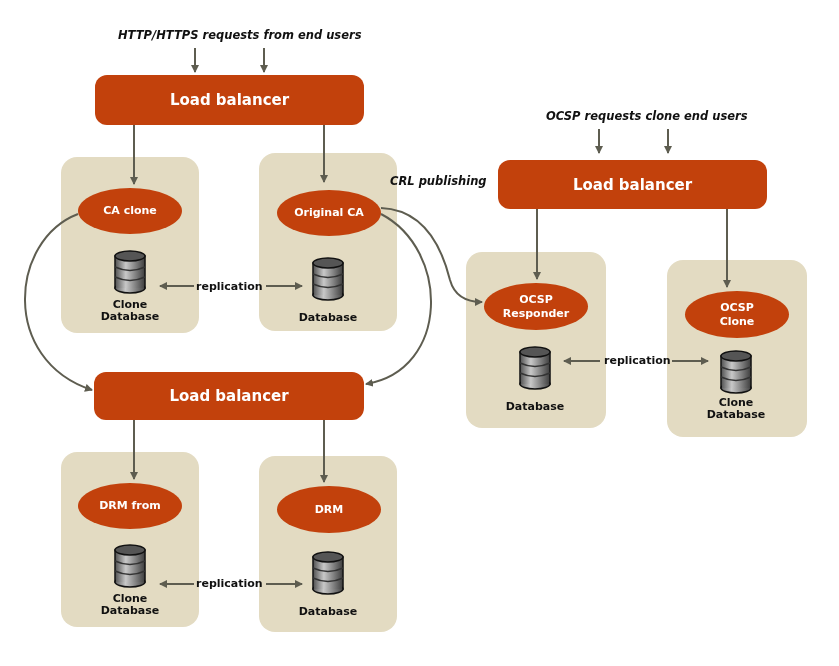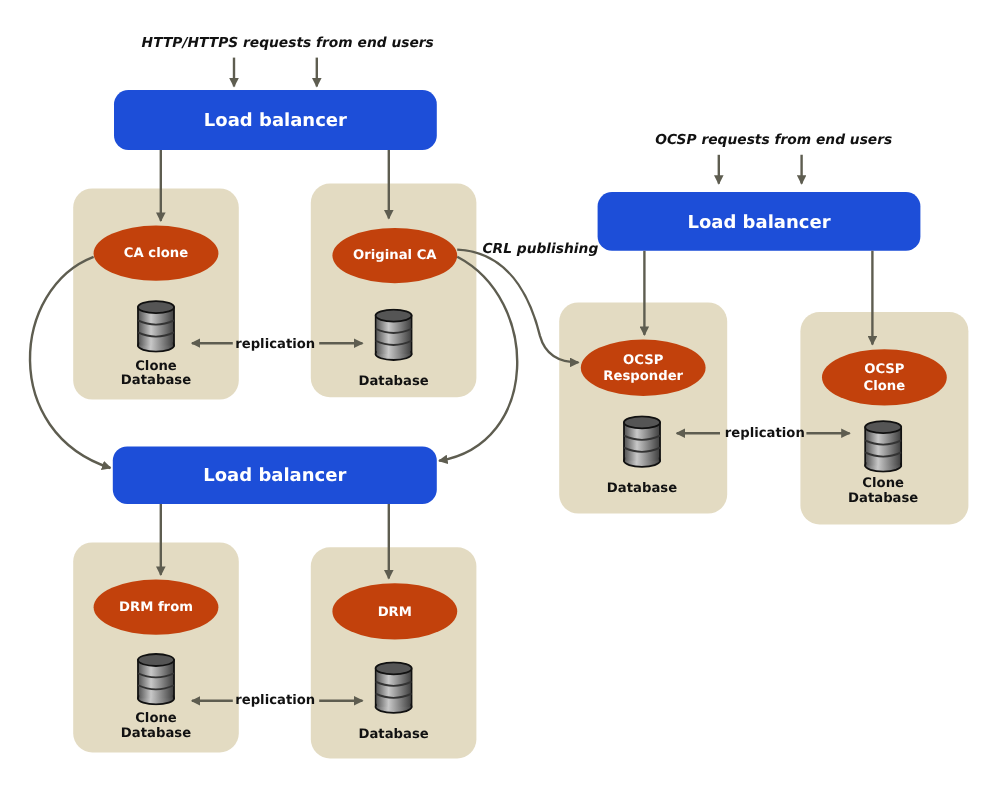--- a/index.html
+++ b/index.html
@@ -1,19 +1,19 @@
 <!DOCTYPE html>
 <html><head>
 <meta charset="utf-8">
 <style>
   html, body { margin: 0; padding: 0; background: #ffffff; }
   body { width: 839px; height: 666px; position: relative; overflow: hidden;
          font-family: "DejaVu Sans", sans-serif; }
   .panel { position: absolute; background: #e3dbc2; border-radius: 16px; }
-  .lb { position: absolute; background: #1d4ed8; border-radius: 12px; color: #fff;
+  .lb { position: absolute; background: #c2410c; border-radius: 12px; color: #fff;
         font-weight: bold; font-size: 15px; display: flex; align-items: center; justify-content: center; }
   .ell { position: absolute; background: #c2410c; border-radius: 50%; color: #fff;
          font-weight: bold; font-size: 11px; display: flex; align-items: center; justify-content: center;
          text-align: center; line-height: 14px; white-space: pre-line; }
   .lbl { position: absolute; color: #111; font-weight: bold; font-size: 11px; text-align: center;
          line-height: 12px; white-space: pre-line; }
   .top-lbl { position: absolute; color: #111; font-weight: bold; font-size: 11.5px; white-space: nowrap; font-style: italic; }
   .db { position: absolute; width: 32px; height: 44px; }
   svg.overlay { position: absolute; left: 0; top: 0; pointer-events: none; }
 </style>
@@ -21,21 +21,21 @@
 <body>
 
 <div class="panel" style="left:61px;top:157px;width:138px;height:176px;"></div>
 <div class="panel" style="left:259px;top:153px;width:138px;height:178px;"></div>
 <div class="panel" style="left:466px;top:252px;width:140px;height:176px;"></div>
 <div class="panel" style="left:667px;top:260px;width:140px;height:177px;"></div>
 <div class="panel" style="left:61px;top:452px;width:138px;height:175px;"></div>
 <div class="panel" style="left:259px;top:456px;width:138px;height:176px;"></div>
 
 <div class="top-lbl" style="left:118px;top:28px;">HTTP/HTTPS requests from end users</div>
-<div class="top-lbl" style="left:546px;top:109px;">OCSP requests from end users</div>
+<div class="top-lbl" style="left:546px;top:109px;">OCSP requests clone end users</div>
 
 <div class="lb" style="left:95px;top:75px;width:269px;height:50px;">Load balancer</div>
 <div class="lb" style="left:498px;top:160px;width:269px;height:49px;">Load balancer</div>
 <div class="lb" style="left:94px;top:372px;width:270px;height:48px;">Load balancer</div>
 
 <div class="ell" style="left:78px;top:188px;width:104px;height:46px;">CA clone</div>
 <div class="ell" style="left:277px;top:190px;width:104px;height:46px;">Original CA</div>
 <div class="ell" style="left:484px;top:283px;width:104px;height:47px;">OCSP
 Responder</div>
 <div class="ell" style="left:685px;top:291px;width:104px;height:47px;">OCSP
@@ -69,21 +69,21 @@
 <div class="lbl" style="left:696px;top:397px;width:80px;">Clone
 Database</div>
 <div class="lbl" style="left:90px;top:593px;width:80px;">Clone
 Database</div>
 <div class="lbl" style="left:288px;top:606px;width:80px;">Database</div>
 
 <div class="lbl" style="left:196px;top:281px;width:66px;">replication</div>
 <div class="lbl" style="left:604px;top:355px;width:66px;">replication</div>
 <div class="lbl" style="left:196px;top:578px;width:66px;">replication</div>
 
-<div class="top-lbl" style="left:390px;top:200px;margin-left:12px;">CRL publishing</div>
+<div class="top-lbl" style="left:390px;top:174px;">CRL publishing</div>
 
 <svg class="overlay" width="839" height="666">
   <defs>
     <marker id="ah" markerWidth="8" markerHeight="8" refX="7" refY="4" orient="auto" markerUnits="userSpaceOnUse">
       <path d="M0,0 L8,4 L0,8 Z" fill="#5e5d50"></path>
     </marker>
     <linearGradient id="dbg" x1="0" x2="1" y1="0" y2="0">
       <stop offset="0" stop-color="#5a5a5a"></stop>
       <stop offset="0.35" stop-color="#c8c8c8"></stop>
       <stop offset="1" stop-color="#444"></stop>

